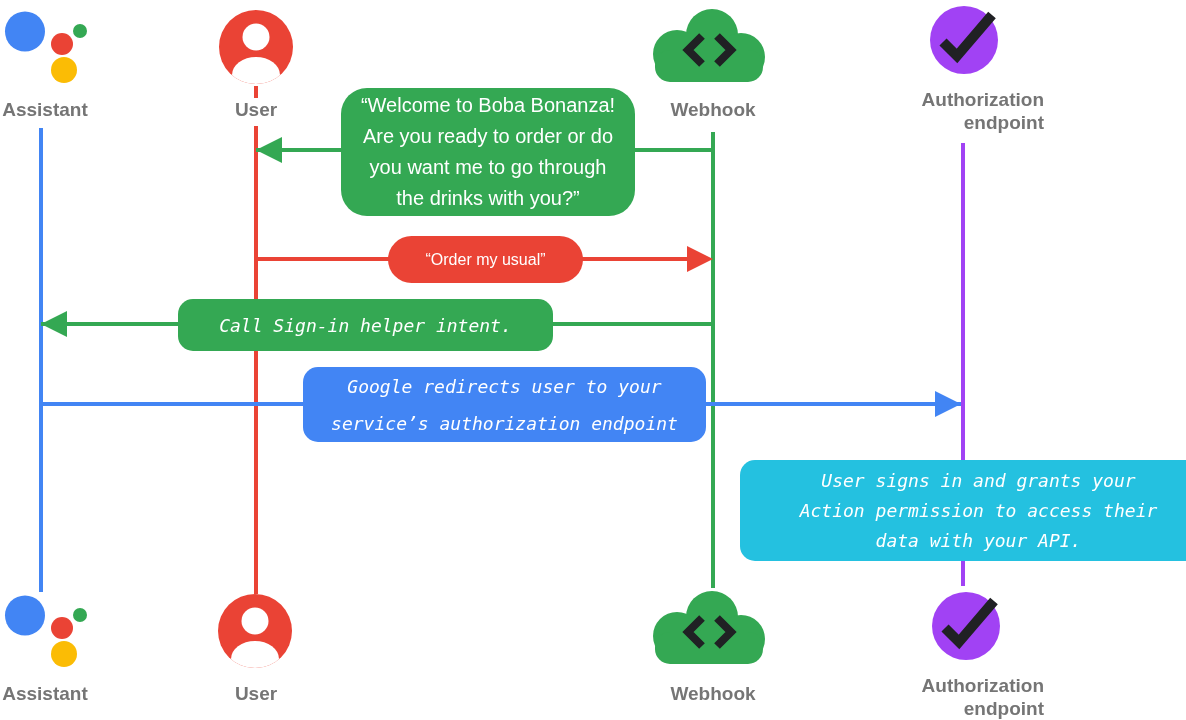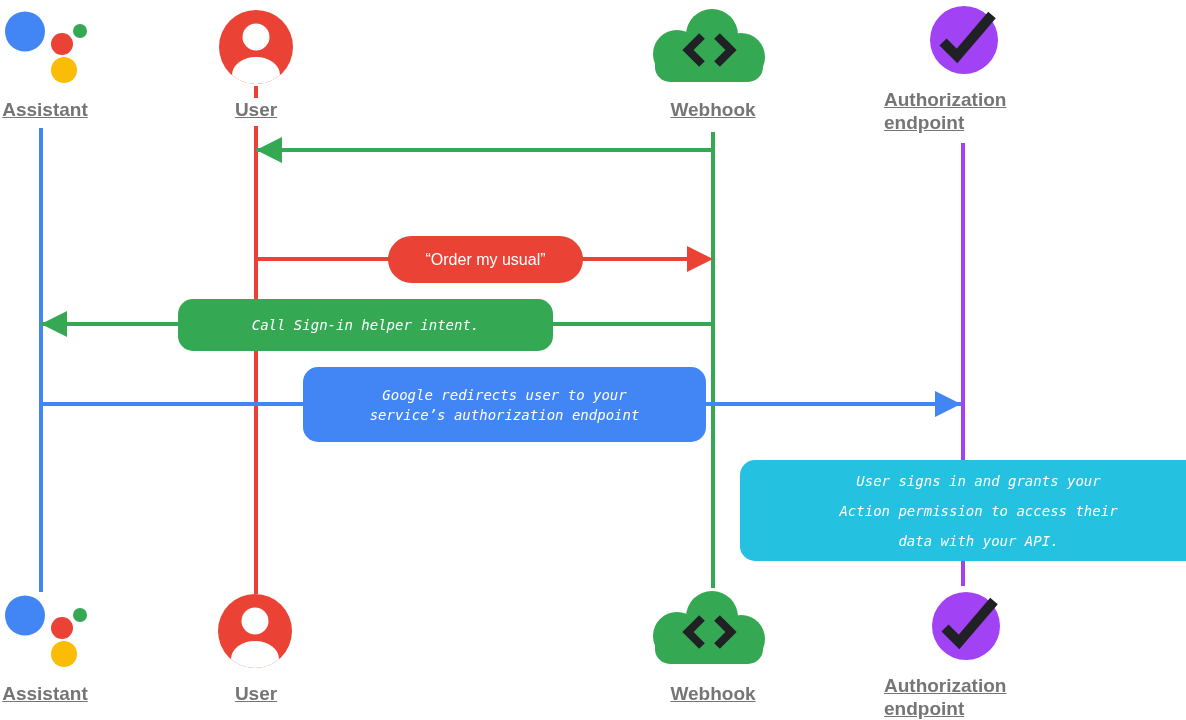--- a/index.html
+++ b/index.html
@@ -11,26 +11,26 @@
   .hline    { position:absolute; height:4px; z-index:2; }
   .arrowhead{ position:absolute; width:0; height:0; z-index:4; }
   .msg {
     position:absolute; z-index:3; display:flex; align-items:center; justify-content:center;
     text-align:center; color:#ffffff; white-space:pre-line; box-sizing:border-box;
   }
   .speech { font-size:20px; line-height:31px; border-radius:26px; padding:0 4px; }
   .pill   { font-size:16px; border-radius:24px; }
   .code   {
     font-family:"DejaVu Sans Mono", monospace; font-style:italic;
-    font-size:14px; border-radius:15px; padding:0 8px;
+    font-size:18px; border-radius:15px; padding:0 8px;
   }
   .actor-label {
     position:absolute; z-index:3; transform:translateX(-50%);
     color:#757575; font-weight:700; font-size:19px; line-height:23px;
-    text-align:left; white-space:pre-line;text-decoration:underline;
+    text-align:right; white-space:pre-line;
   }
   .icon { position:absolute; z-index:3; }
 </style>
 </head>
 <body>
 
 <div class="canvas">
 
   <div class="lifeline" style="left:39px; top:128px; height:464px; background:#4285F4;"></div>
   <div class="lifeline" style="left:254px; top:86px; height:12px; background:#EA4335;"></div>
@@ -43,26 +43,30 @@
 
   <div class="hline" style="left:256px; top:257px; width:434px; background:#EA4335;"></div>
   <div class="arrowhead" style="left:687px; top:246px; border-top:13px solid transparent; border-bottom:13px solid transparent; border-left:26px solid #EA4335;"></div>
 
   <div class="hline" style="left:41px; top:322px; width:672px; background:#34A853;"></div>
   <div class="arrowhead" style="left:41px; top:311px; border-top:13px solid transparent; border-bottom:13px solid transparent; border-right:26px solid #34A853;"></div>
 
   <div class="hline" style="left:41px; top:402px; width:920px; background:#4285F4;"></div>
   <div class="arrowhead" style="left:935px; top:391px; border-top:13px solid transparent; border-bottom:13px solid transparent; border-left:26px solid #4285F4;"></div>
 
+  <div class="msg speech" style="left:341px; top:88px; width:294px; height:128px; background:#34A853;">“Welcome to Boba Bonanza!
+Are you ready to order or do
+you want me to go through
+the drinks with you?”</div>
 
   <div class="msg pill" style="left:388px; top:236px; width:195px; height:47px; background:#EA4335;">“Order my usual”</div>
 
   <div class="msg code" style="left:178px; top:299px; width:375px; height:52px; background:#34A853;">Call Sign-in helper intent.</div>
 
-  <div class="msg code" style="left:303px; top:367px; width:403px; height:75px; background:#4285F4; line-height:20px;">Google redirects user to your
+  <div class="msg code" style="left:303px; top:367px; width:403px; height:75px; background:#4285F4; line-height:37px;">Google redirects user to your
 service’s authorization endpoint</div>
 
   <div class="msg code" style="left:740px; top:460px; width:477px; height:101px; background:#24C1E0; line-height:30px;">User signs in and grants your
 Action permission to access their
 data with your API.</div>
 
   <svg class="icon" style="left:0; top:6px;" width="92" height="82" viewBox="0 0 92 82">
     <circle cx="25" cy="25.5" r="20" fill="#4285F4"></circle>
     <circle cx="62" cy="38" r="11" fill="#EA4335"></circle>
     <circle cx="80" cy="25" r="7" fill="#34A853"></circle>

